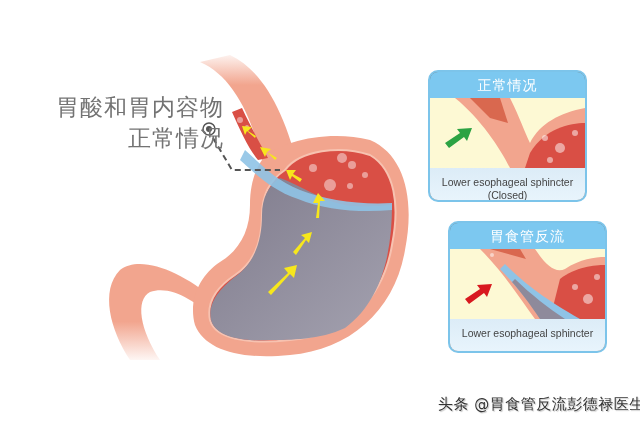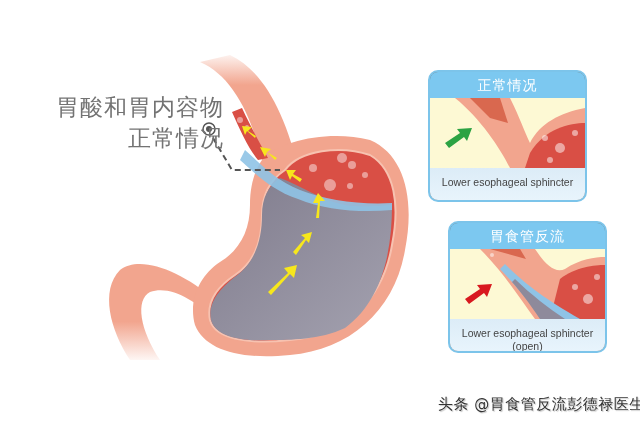--- a/index.html
+++ b/index.html
@@ -122,20 +122,21 @@
     <g fill="#ffffff" opacity="0.5">
         <circle cx="115" cy="40" r="3"></circle>
         <circle cx="130" cy="50" r="5"></circle>
         <circle cx="145" cy="35" r="3"></circle>
         <circle cx="120" cy="62" r="3"></circle>
       </g>
     <path d="M15 45 L30 35 L27 31 L42 30 L37 43 L34 39 L19 50 Z" fill="#2ca343"></path>
   </svg>
   <div class="panel-caption">
     <div>Lower esophageal sphincter</div>
+    <div>(Closed)</div>
   </div>
 </div>
 
 <div class="panel" style="top:221px;margin-left:20px;">
   <div class="panel-header">胃食管反流</div>
   <svg class="panel-illus" width="155" height="70" viewBox="0 0 155 70">
     <rect width="155" height="70" fill="#fdf9d4"></rect>
     <path d="M30 0 L85 0 C95 15 105 25 115 20 C130 10 145 8 155 8 L155 70 L85 70 C70 50 55 25 30 0 Z" fill="#f2a58e"></path>
     <path d="M40 0 L70 0 L76 10 Z" fill="#d9684f"></path>
     <path d="M110 30 C125 18 145 16 155 16 L155 70 L100 70 Z" fill="#d94f45"></path>
@@ -144,17 +145,16 @@
     <g fill="#ffffff" opacity="0.5">
         <circle cx="125" cy="38" r="3"></circle>
         <circle cx="138" cy="50" r="5"></circle>
         <circle cx="147" cy="28" r="3"></circle>
         <circle cx="42" cy="6" r="2"></circle>
       </g>
     <path d="M15 50 L30 40 L27 36 L42 35 L37 48 L34 44 L19 55 Z" fill="#d8191f"></path>
   </svg>
   <div class="panel-caption">
     <div>Lower esophageal sphincter</div>
-    <div>(open)</div>
   </div>
 </div>
 
 <div class="watermark">头条 @胃食管反流彭德禄医生</div>
 
 </body></html>

